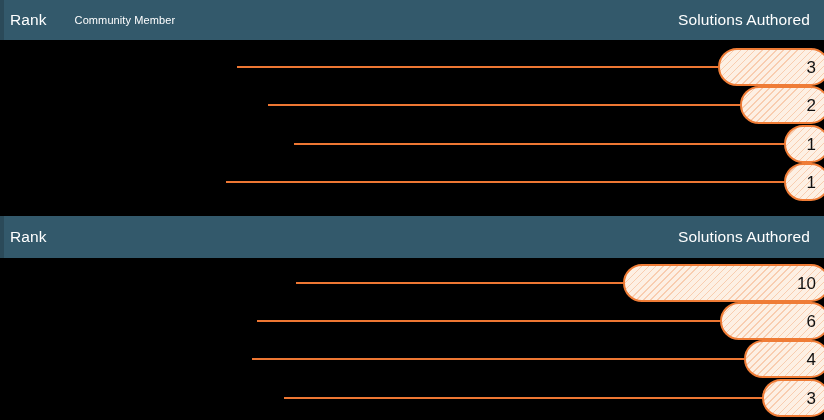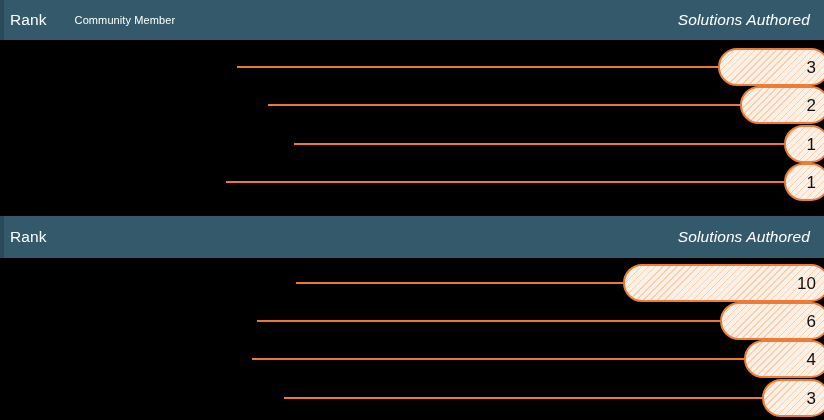--- a/index.html
+++ b/index.html
@@ -55,21 +55,20 @@
     margin-left: 28px;
     text-align: right;
   }
   .th-metric {
     font-size: 15.5px;
     font-weight: normal;
     letter-spacing: 0.1px;
     color: #ffffff;
     white-space: nowrap;
     margin-left: auto;
-    font-style: italic;
   }
 
   .tbl-body {
     position: relative;
     width: 824px;
     background: #000000;
   }
 
   .row {
     position: absolute;

